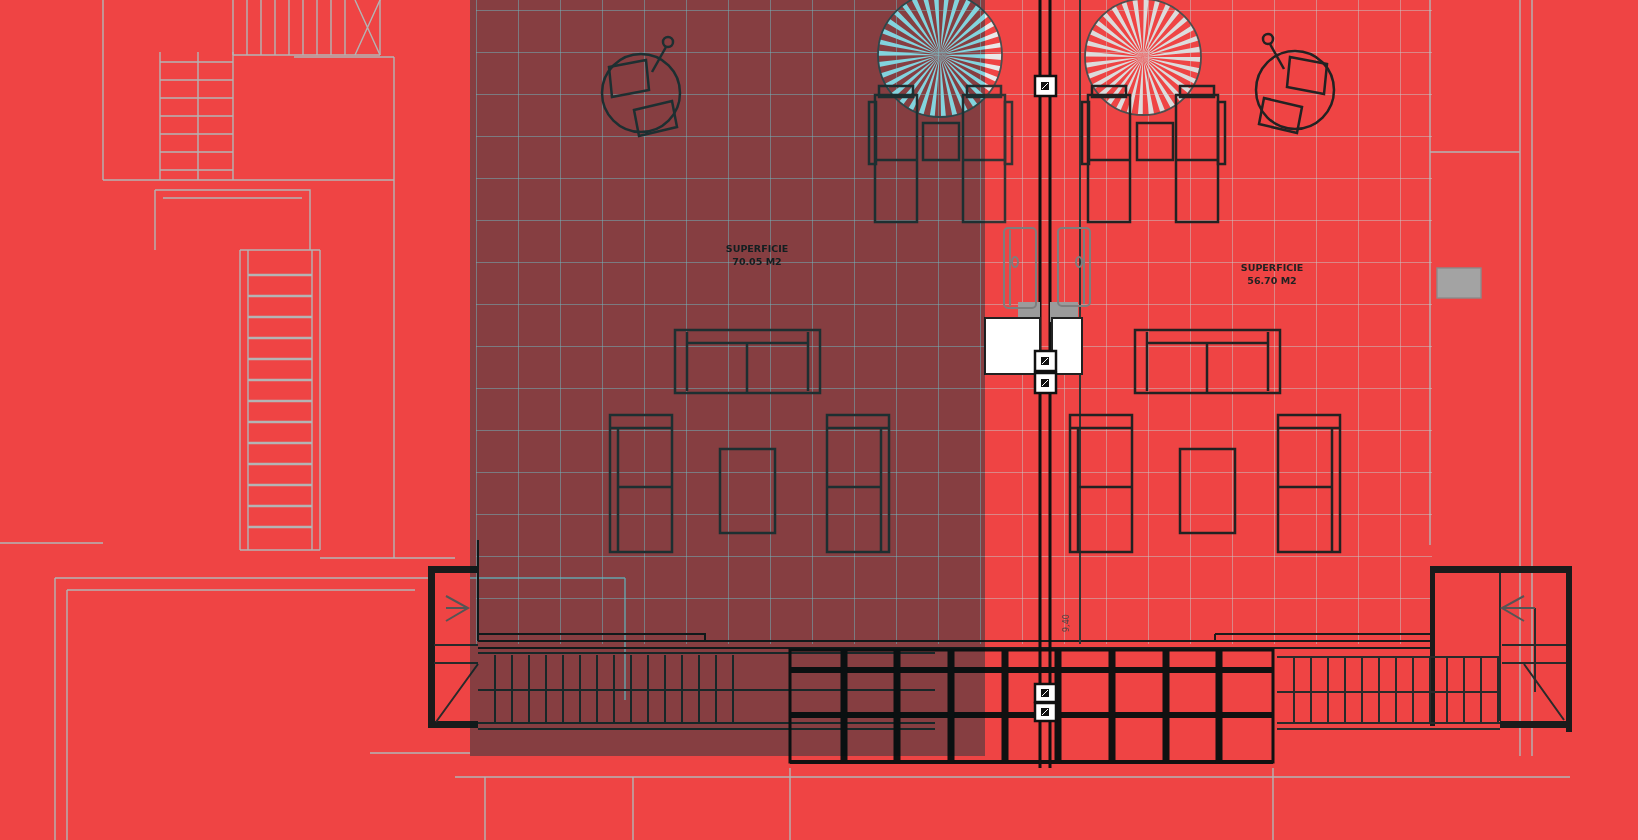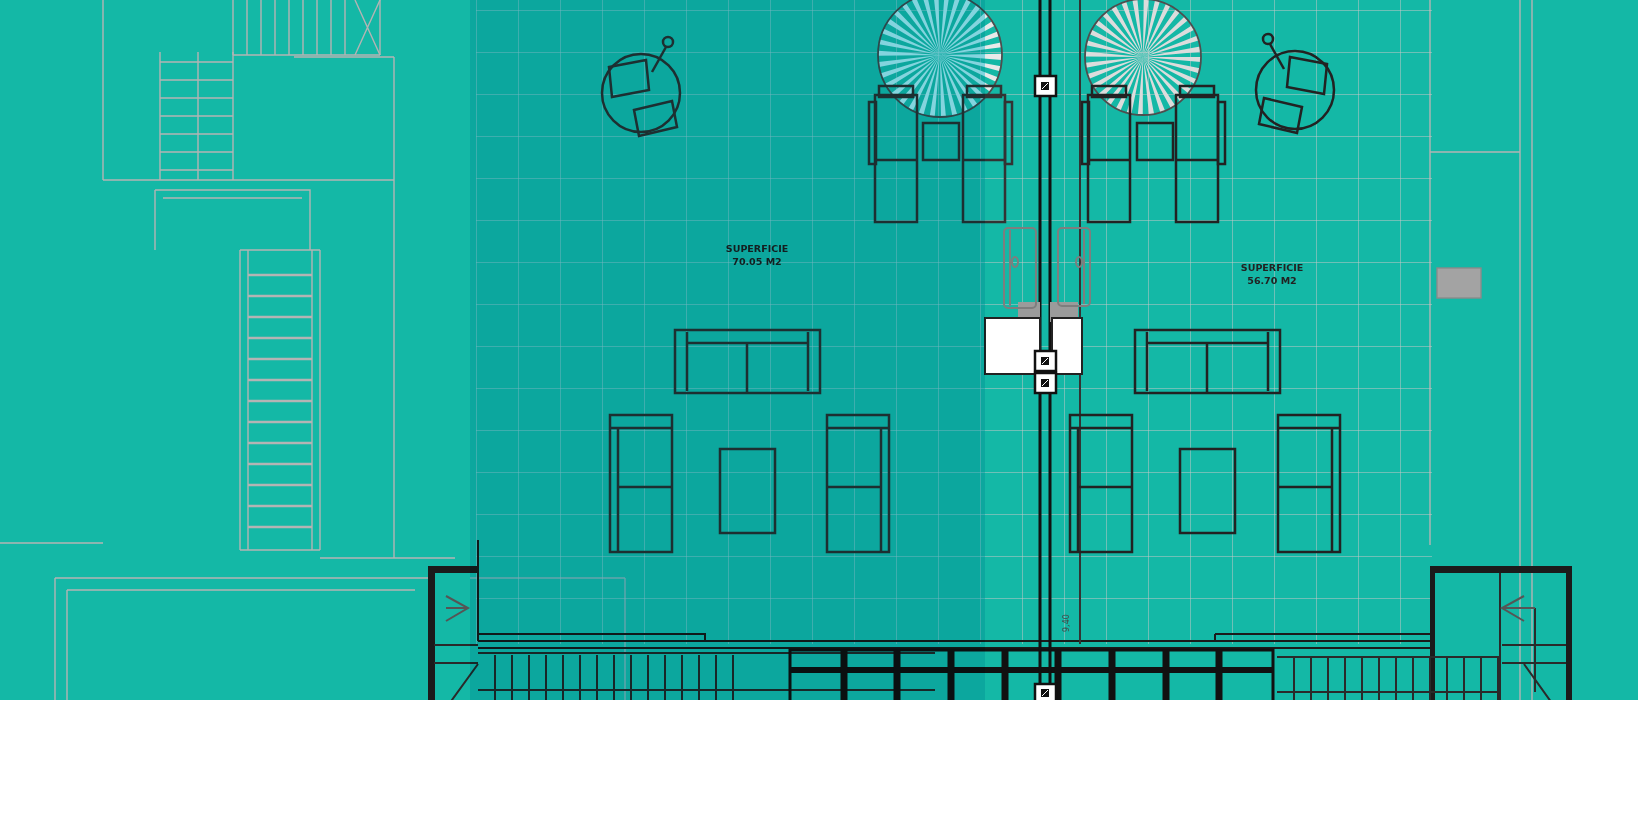--- a/index.html
+++ b/index.html
@@ -1,16 +1,16 @@
 <!DOCTYPE html>
 <html><head>
 <meta charset="utf-8">
 <style>
   html,body{margin:0;padding:0;background:#fff;}
-  .stage{position:relative;width:1638px;height:700px;overflow:hidden;background:#14b8a6;
+  .stage{position:relative;width:1638px;height:840px;overflow:hidden;background:#ef4444;
          font-family:"DejaVu Sans",sans-serif;}
   .stage svg{position:absolute;left:0;top:0;}
   .cyan{position:absolute;left:470px;top:0;width:515px;height:756px;
         background:#8fe8f3;mix-blend-mode:multiply;cursor:pointer;}
   text{font-family:"DejaVu Sans",sans-serif;}
   .arealabel{font-size:9.5px;font-weight:bold;fill:#222;}
   .dimlabel{font-size:8px;fill:#444;}
 </style>
 </head>
 <body>

